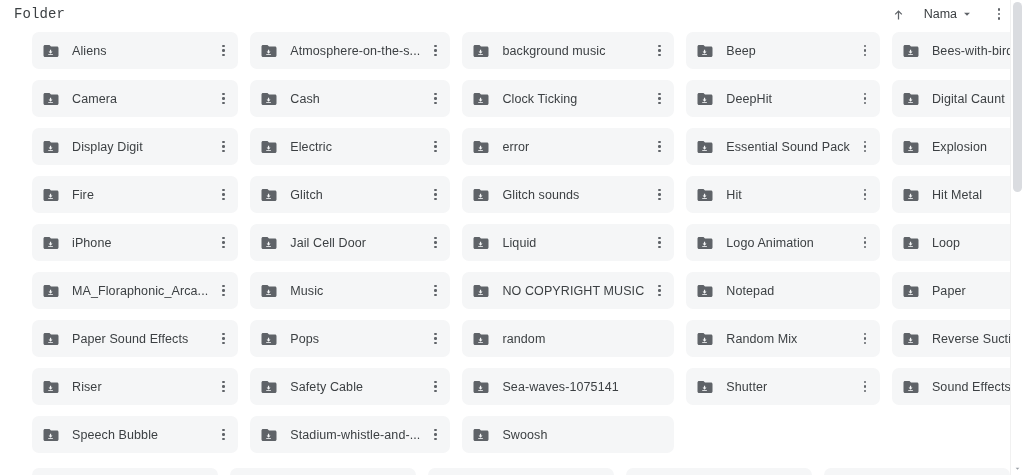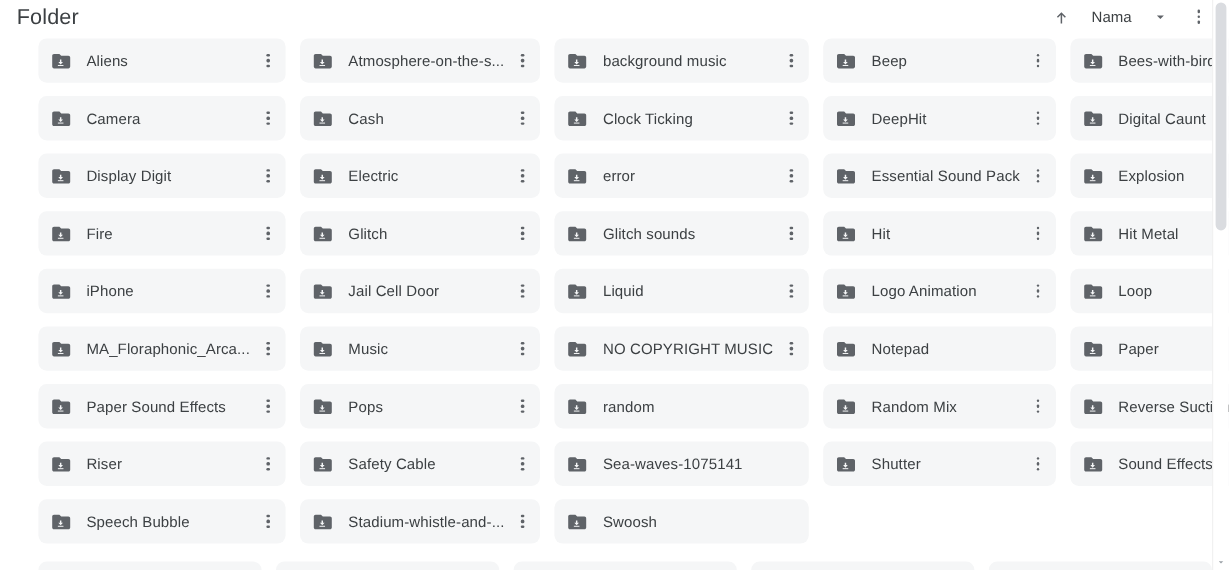--- a/index.html
+++ b/index.html
@@ -22,24 +22,25 @@
 
   
   .header {
     height: 28px;
     display: flex;
     align-items: center;
     padding: 0 14px 0 14px;
     box-sizing: border-box;
   }
   .header-title {
-    font-size: 18px;
+    font-size: 14px;
     color: #3c4043;
     font-weight: 400;
     letter-spacing: .1px;
+    font-family: Liberation Mono, monospace;
   }
   .header-right {
     margin-left: auto;
     display: flex;
     align-items: center;
     gap: 14px;
   }
   .sort-label {
     font-size: 12.5px;
     color: #3c4043;
@@ -49,21 +50,21 @@
     height: 22px;
     display: flex;
     align-items: center;
     justify-content: center;
     border-radius: 50%;
     cursor: pointer;
   }
   .sort-group {
     display: flex;
     align-items: center;
-    gap: 17px;
+    gap: 3px;
     cursor: pointer;
   }
 
   
   .grid {
     padding: 4px 14px 0 32px;
     display: grid;
     grid-template-columns: repeat(5, 1fr);
     column-gap: 12px;
     row-gap: 11px;

